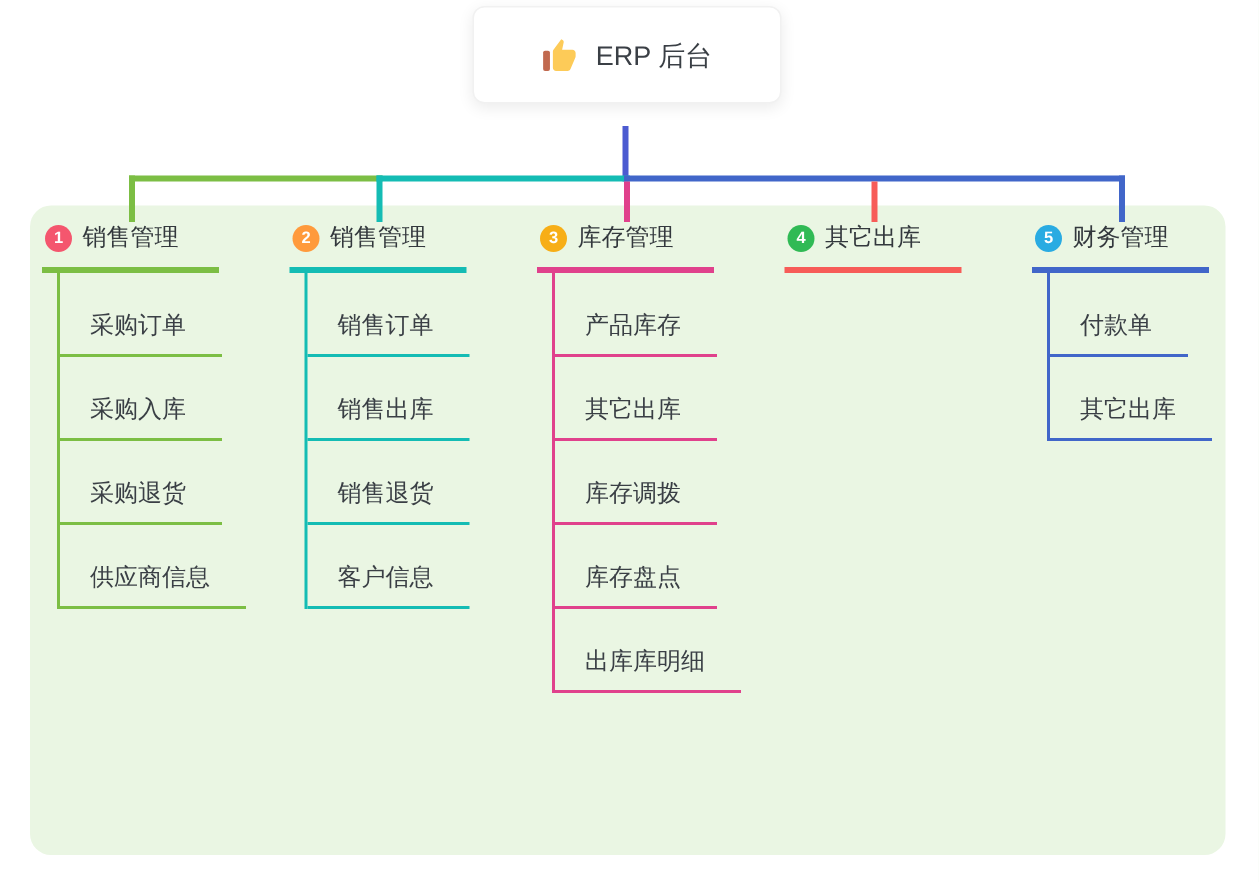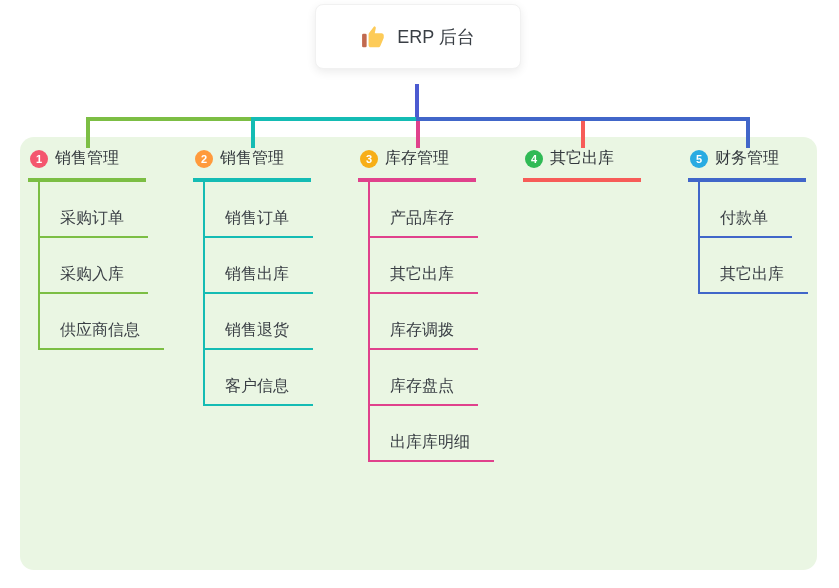--- a/index.html
+++ b/index.html
@@ -69,20 +69,21 @@
   </div>
   <div id="branches">
   <div class="branch" style="left: 28px; --c: #7cbe44;">
     <div class="branch-header">
       <span class="badge" style="background: rgb(244, 86, 110);">1</span>
       <span class="branch-label">销售管理</span>
     </div>
     <div class="branch-items">
           <div class="branch-item">采购订单</div>
           <div class="branch-item">采购入库</div>
+          <div class="branch-item">采购退货</div>
           <div class="branch-item">供应商信息</div>
         </div>
   </div>
 
   <div class="branch" style="left: 193px; --c: #14bcb4;">
     <div class="branch-header">
       <span class="badge" style="background: rgb(255, 154, 60);">2</span>
       <span class="branch-label">销售管理</span>
     </div>
     <div class="branch-items">

